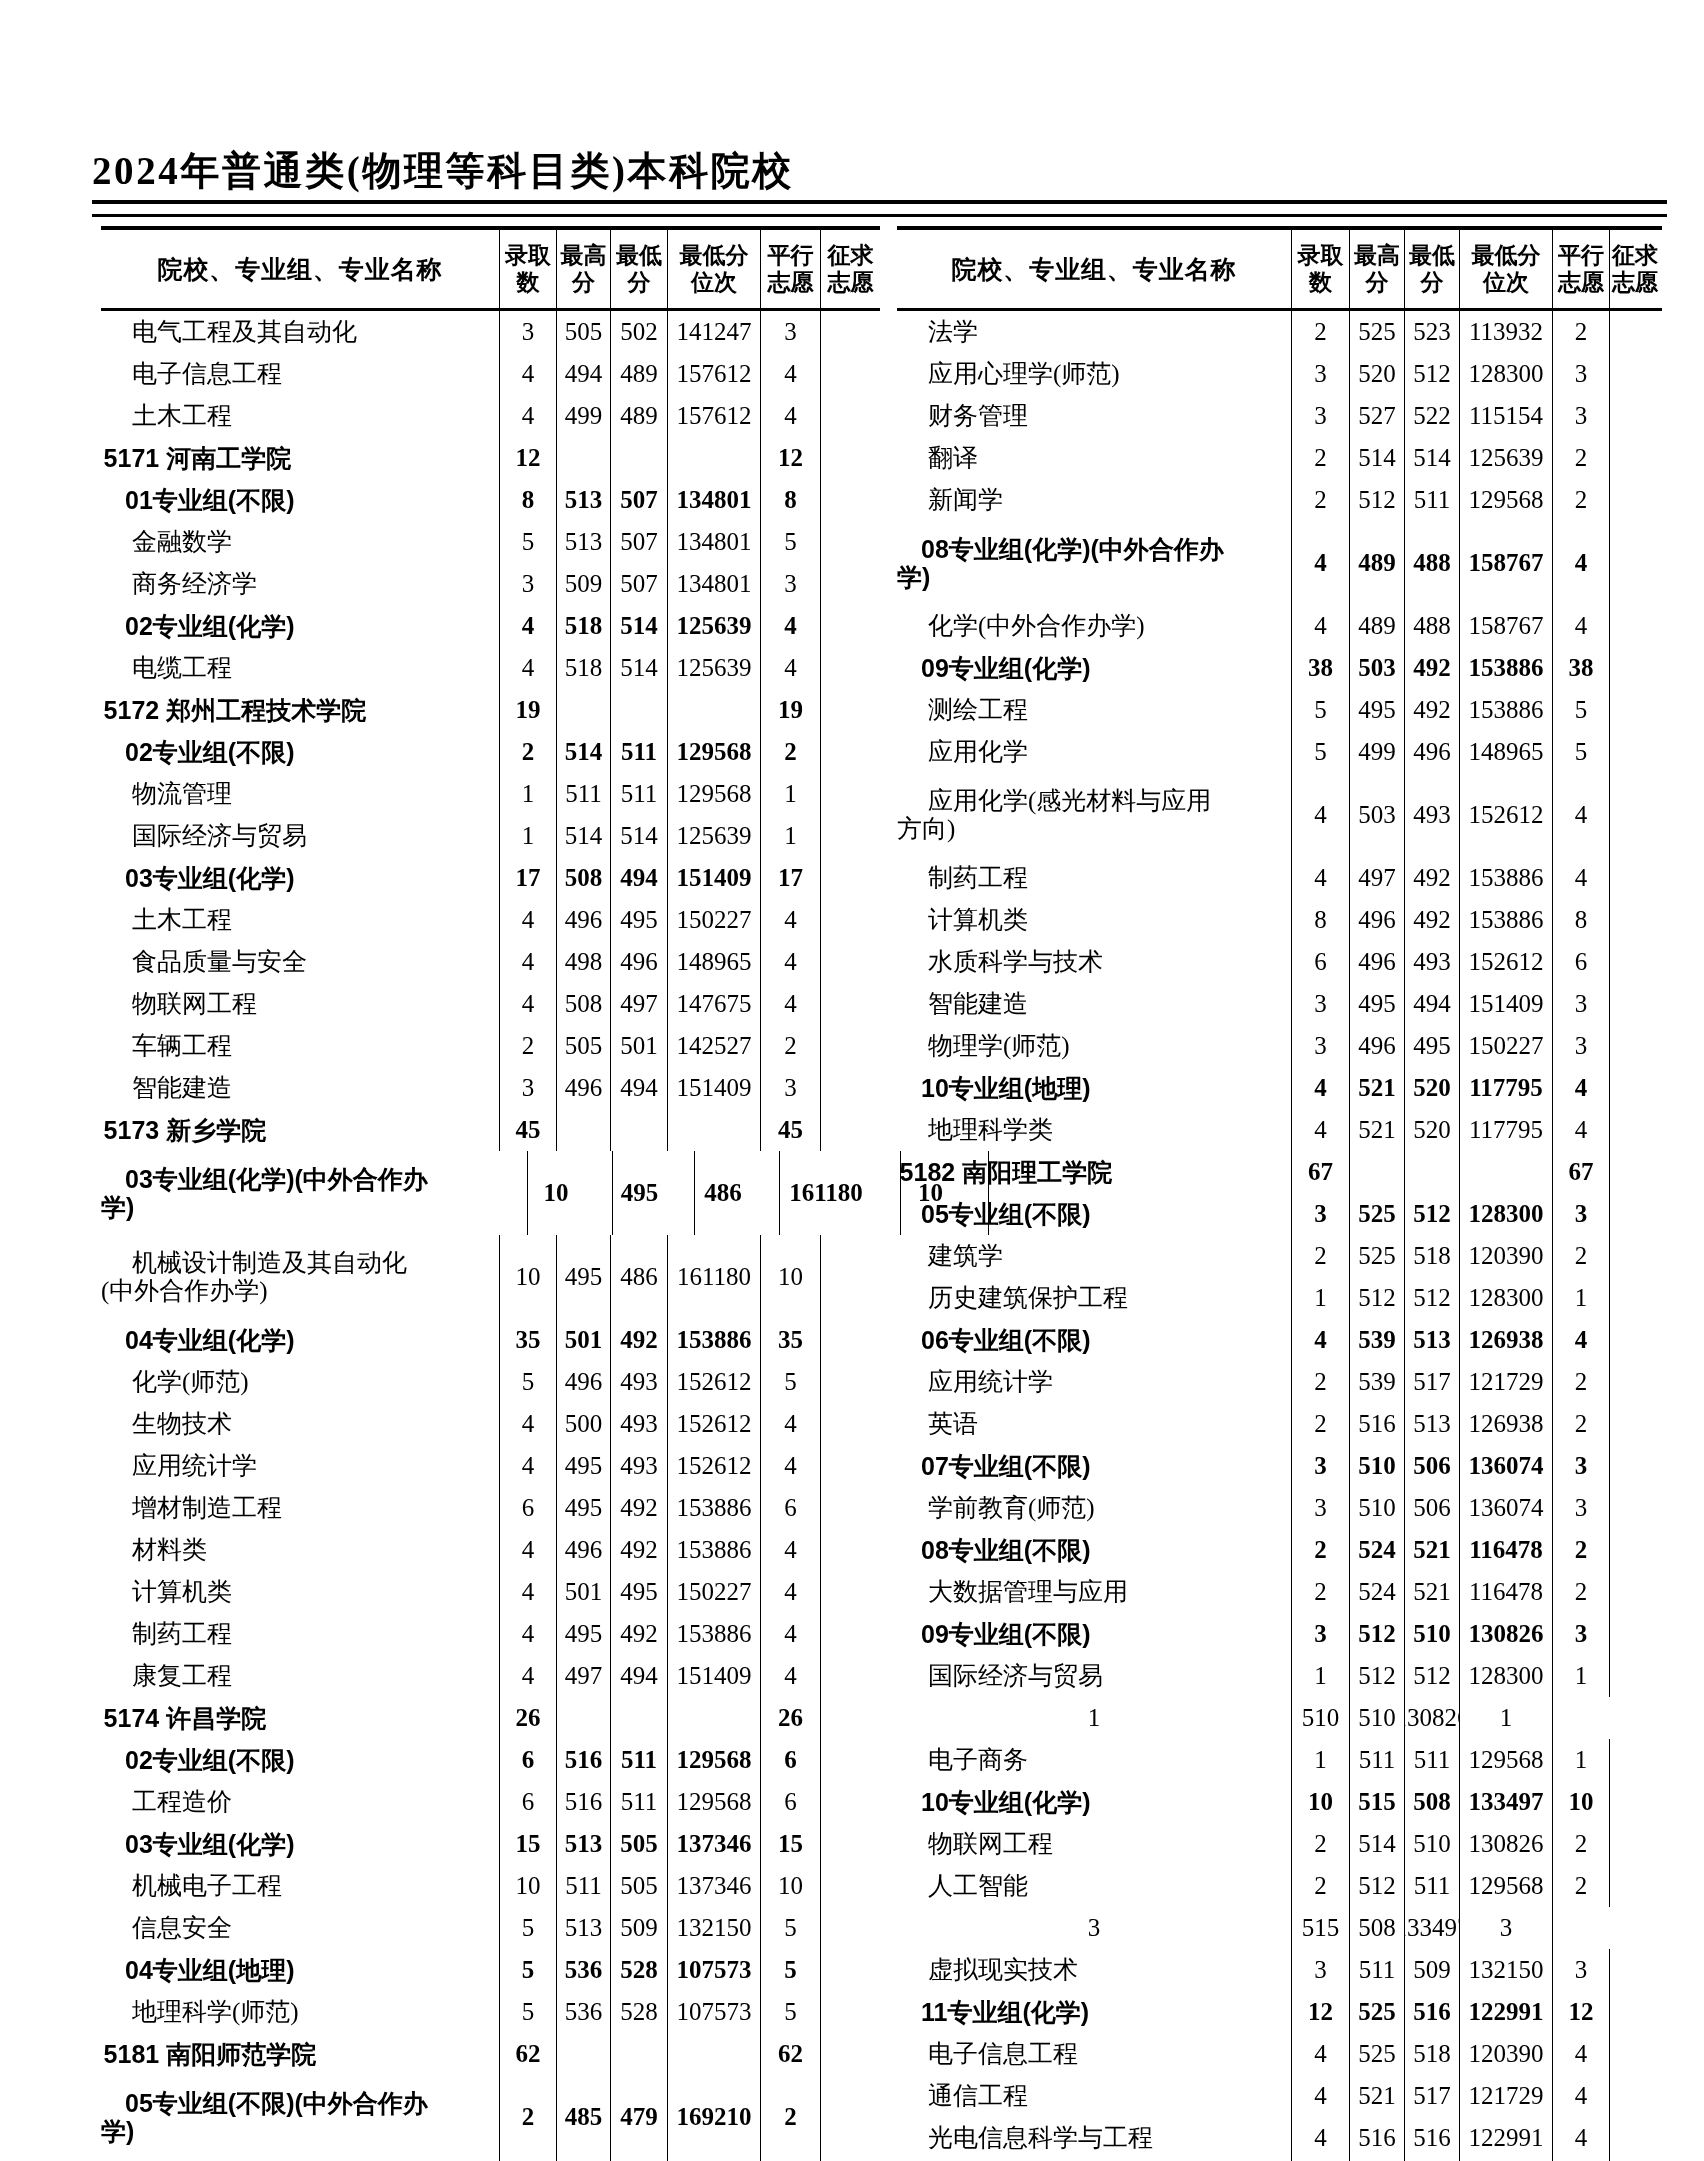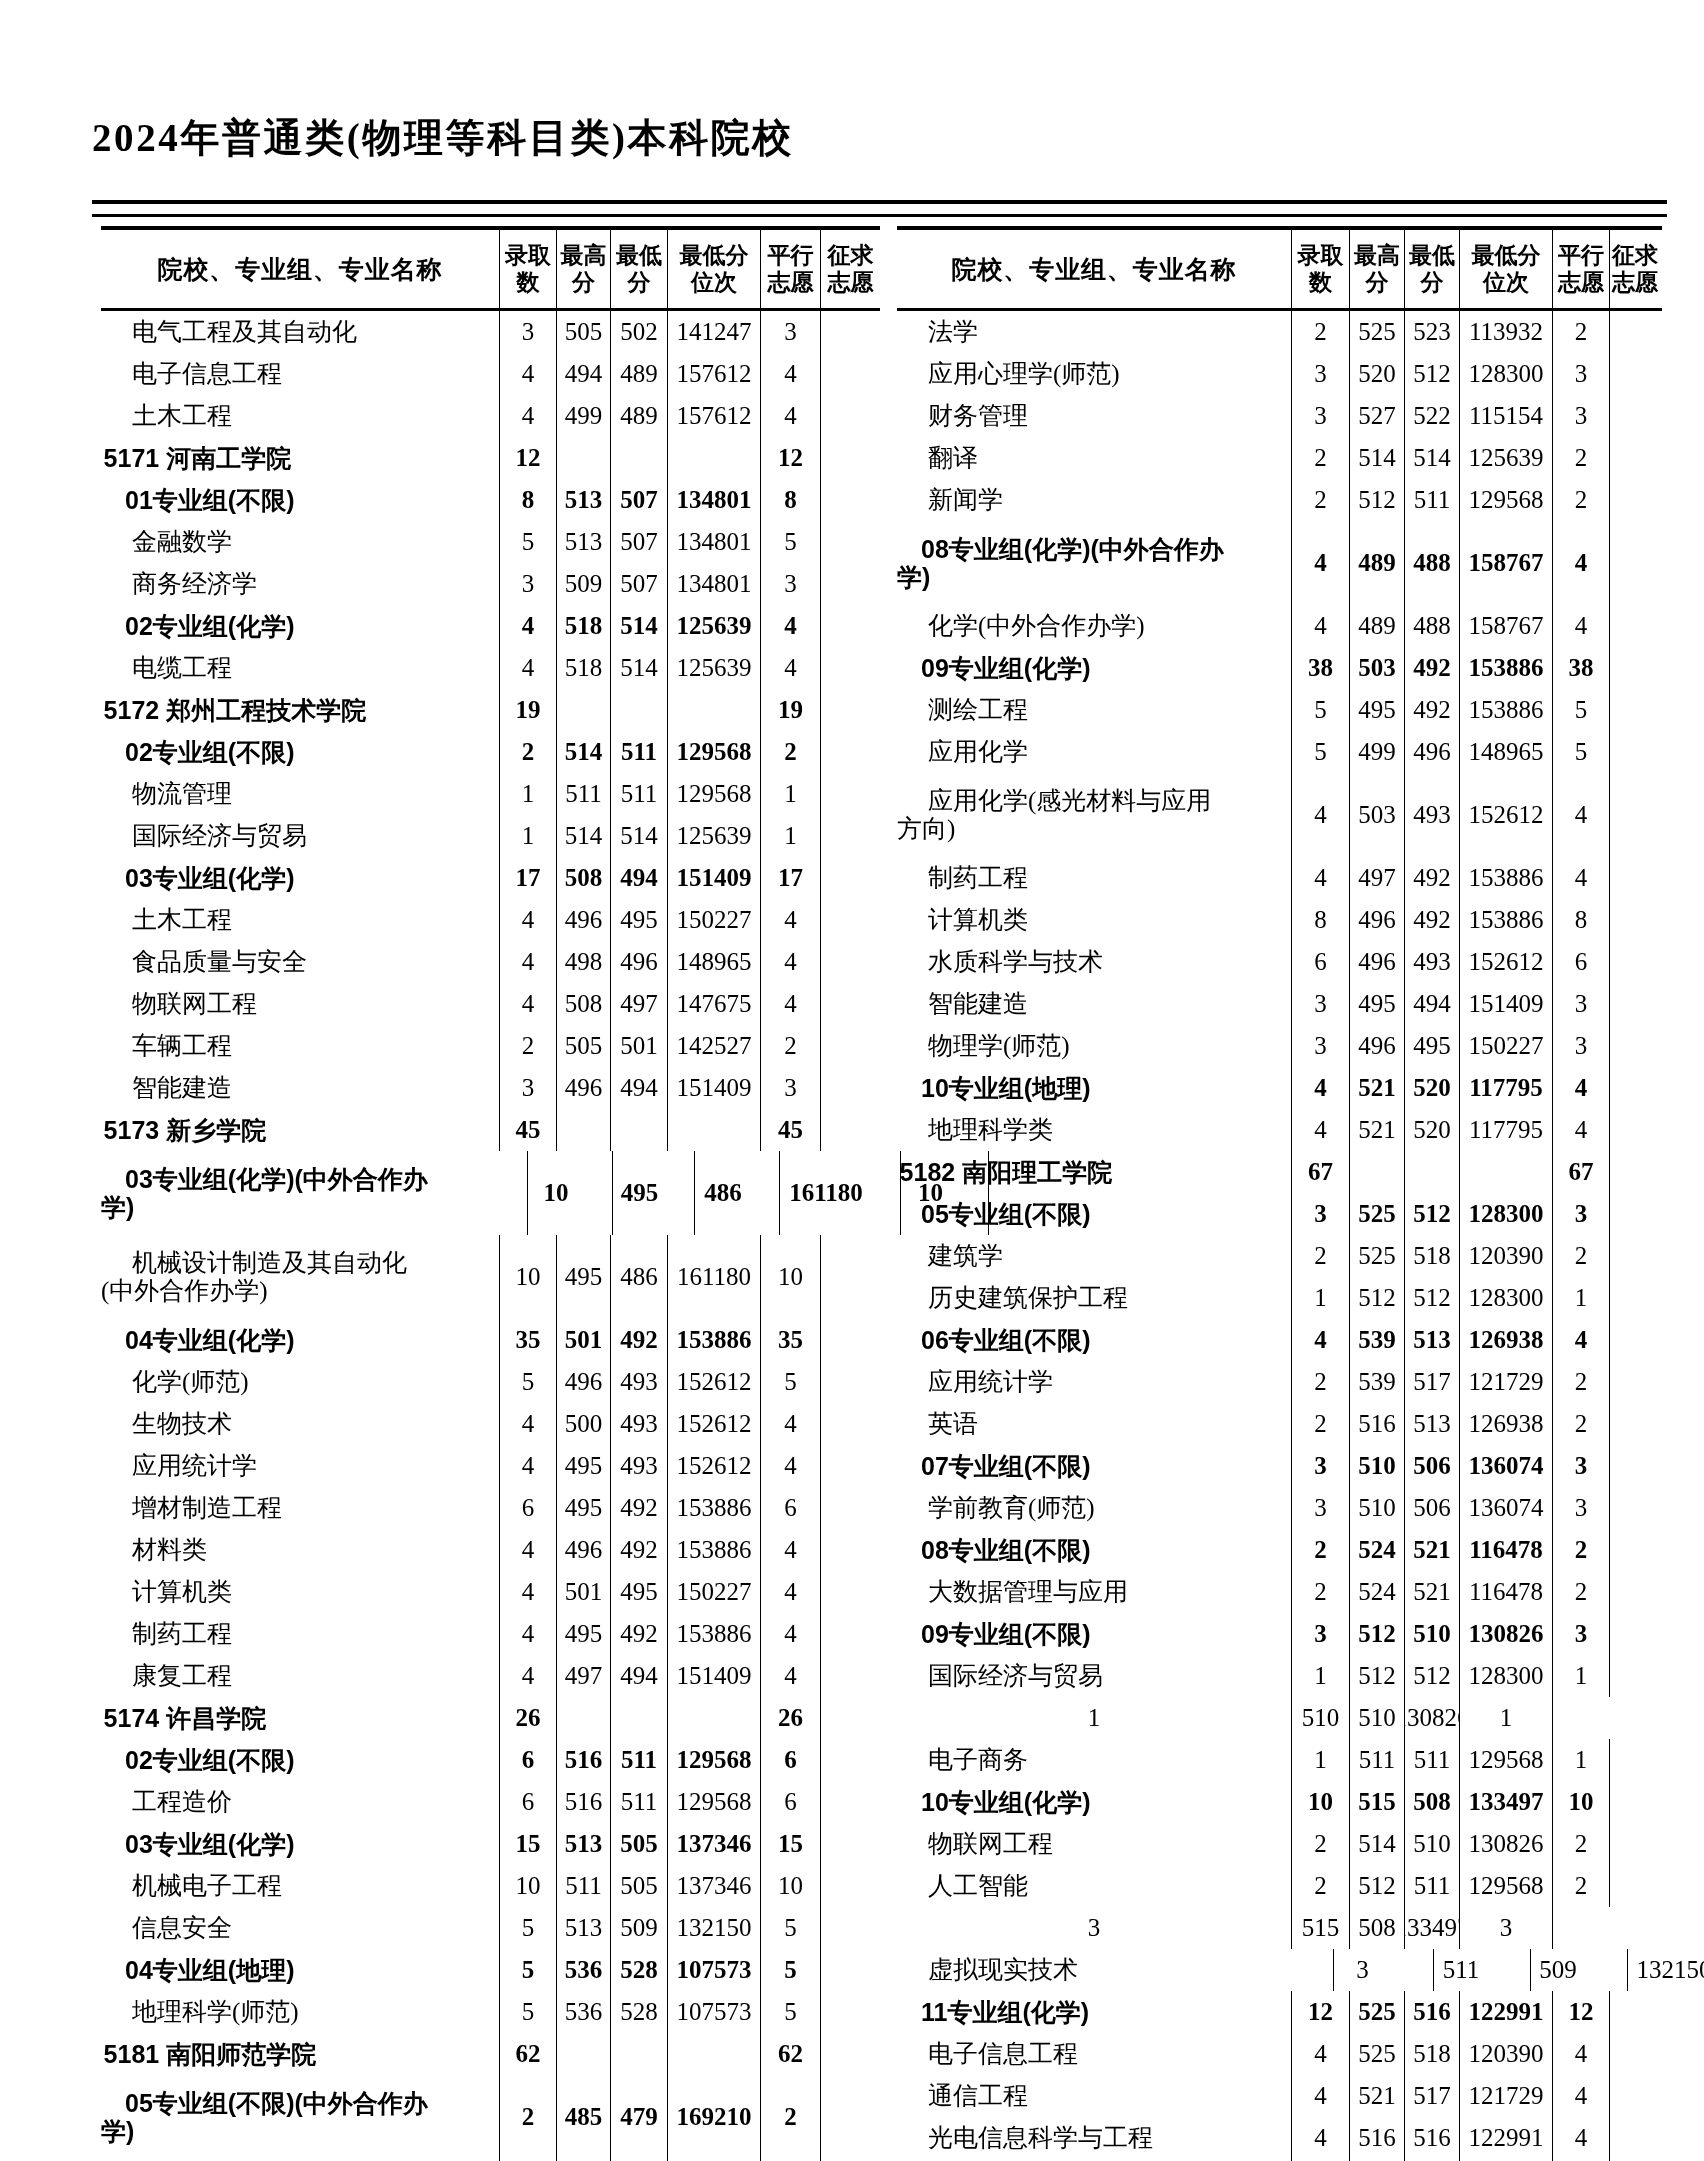--- a/index.html
+++ b/index.html
@@ -3,21 +3,21 @@
 <meta charset="utf-8">
 <style>
   html,body{margin:0;padding:0;}
   body{
     width:1705px;height:2551px;position:relative;
     background:#ffffff;color:#000000;
     font-family:"Liberation Serif","DejaVu Serif",serif;
     overflow:hidden;
   }
   .title{
-    position:absolute;left:92px;top:111px;
+    position:absolute;left:92px;top:144px;
     font-size:39px;font-weight:700;letter-spacing:2.6px;
     font-family:"Liberation Serif","DejaVu Serif",serif;
     white-space:nowrap;
   }
   .rule{position:absolute;background:#000;}
   #rule1{left:92px;top:200px;width:1575px;height:4.3px;}
   #rule2{left:92px;top:214px;width:1575px;height:2.6px;}
 
   .vtable{position:absolute;top:226px;}
   .hline{width:100%;background:#000;}
@@ -986,21 +986,21 @@
       <div class="cell num-cell"></div>
     </div>
     <div class="grid row major" style="grid-template-columns: 394px 58px 55px 55px 93px 57px 51px;">
       <div class="cell num-cell">3</div>
       <div class="cell num-cell">515</div>
       <div class="cell num-cell">508</div>
       <div class="cell num-cell">133497</div>
       <div class="cell num-cell">3</div>
       <div class="cell num-cell"></div>
     </div>
-    <div class="grid row major" style="grid-template-columns: 394px 58px 55px 55px 93px 57px 51px; gap: 42px;">
+    <div class="grid row major" style="grid-template-columns: 394px 58px 55px 55px 93px 57px 51px;">
       <div class="cell name-cell">
         <span>虚拟现实技术</span>
       </div>
       <div class="cell num-cell">3</div>
       <div class="cell num-cell">511</div>
       <div class="cell num-cell">509</div>
       <div class="cell num-cell">132150</div>
       <div class="cell num-cell">3</div>
       <div class="cell num-cell"></div>
     </div>

